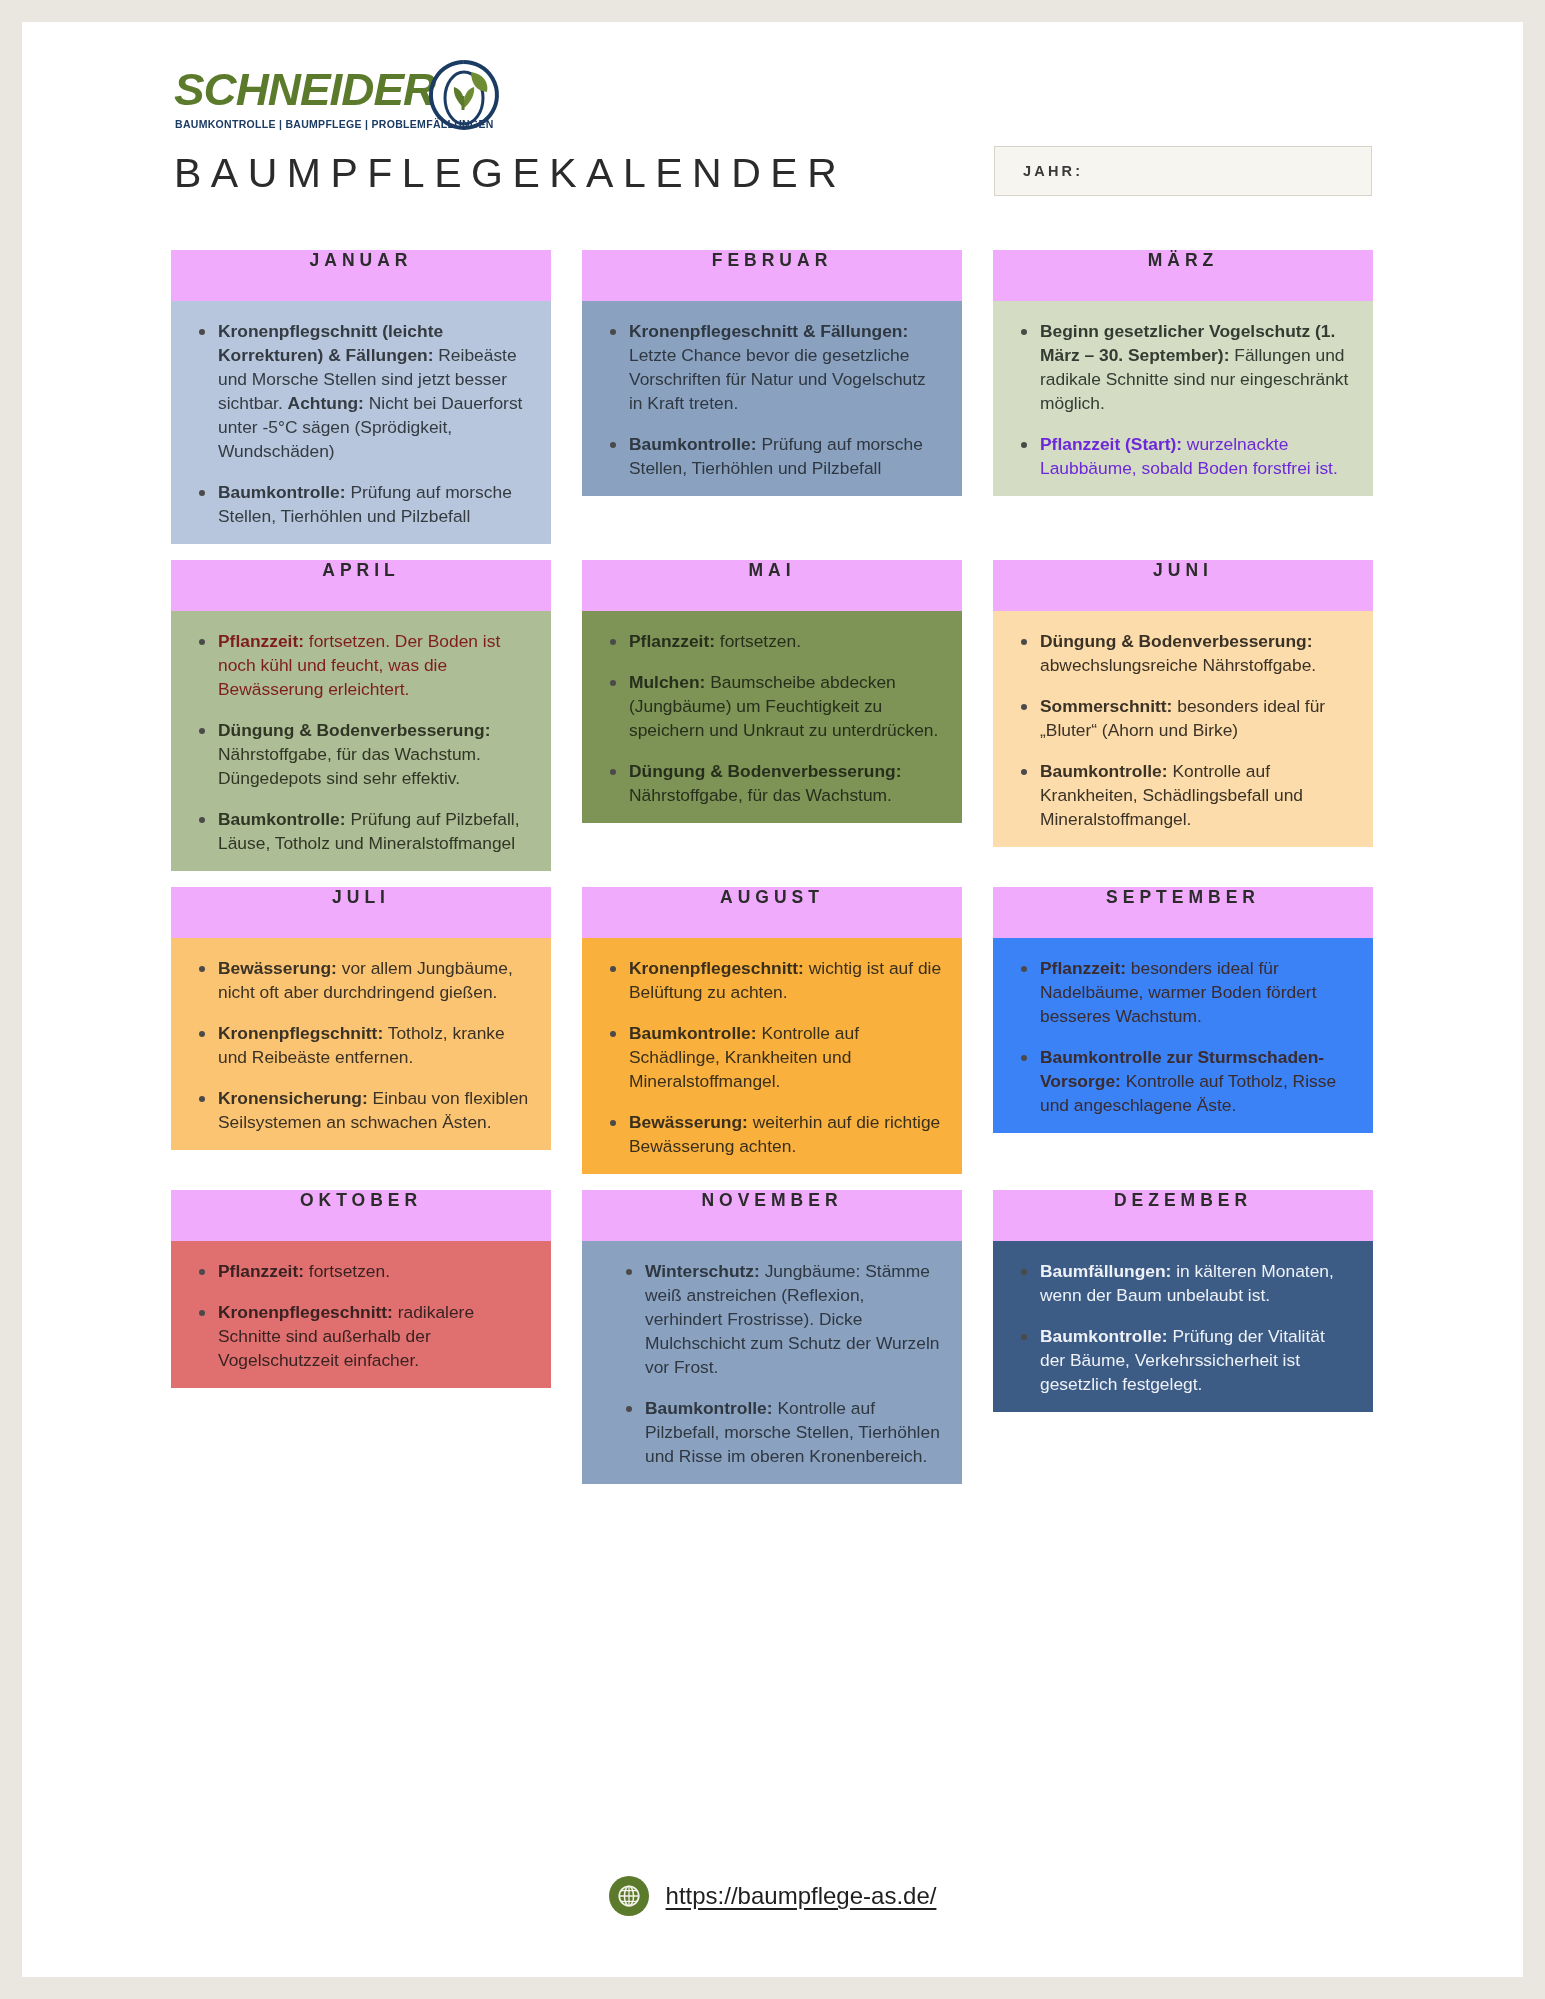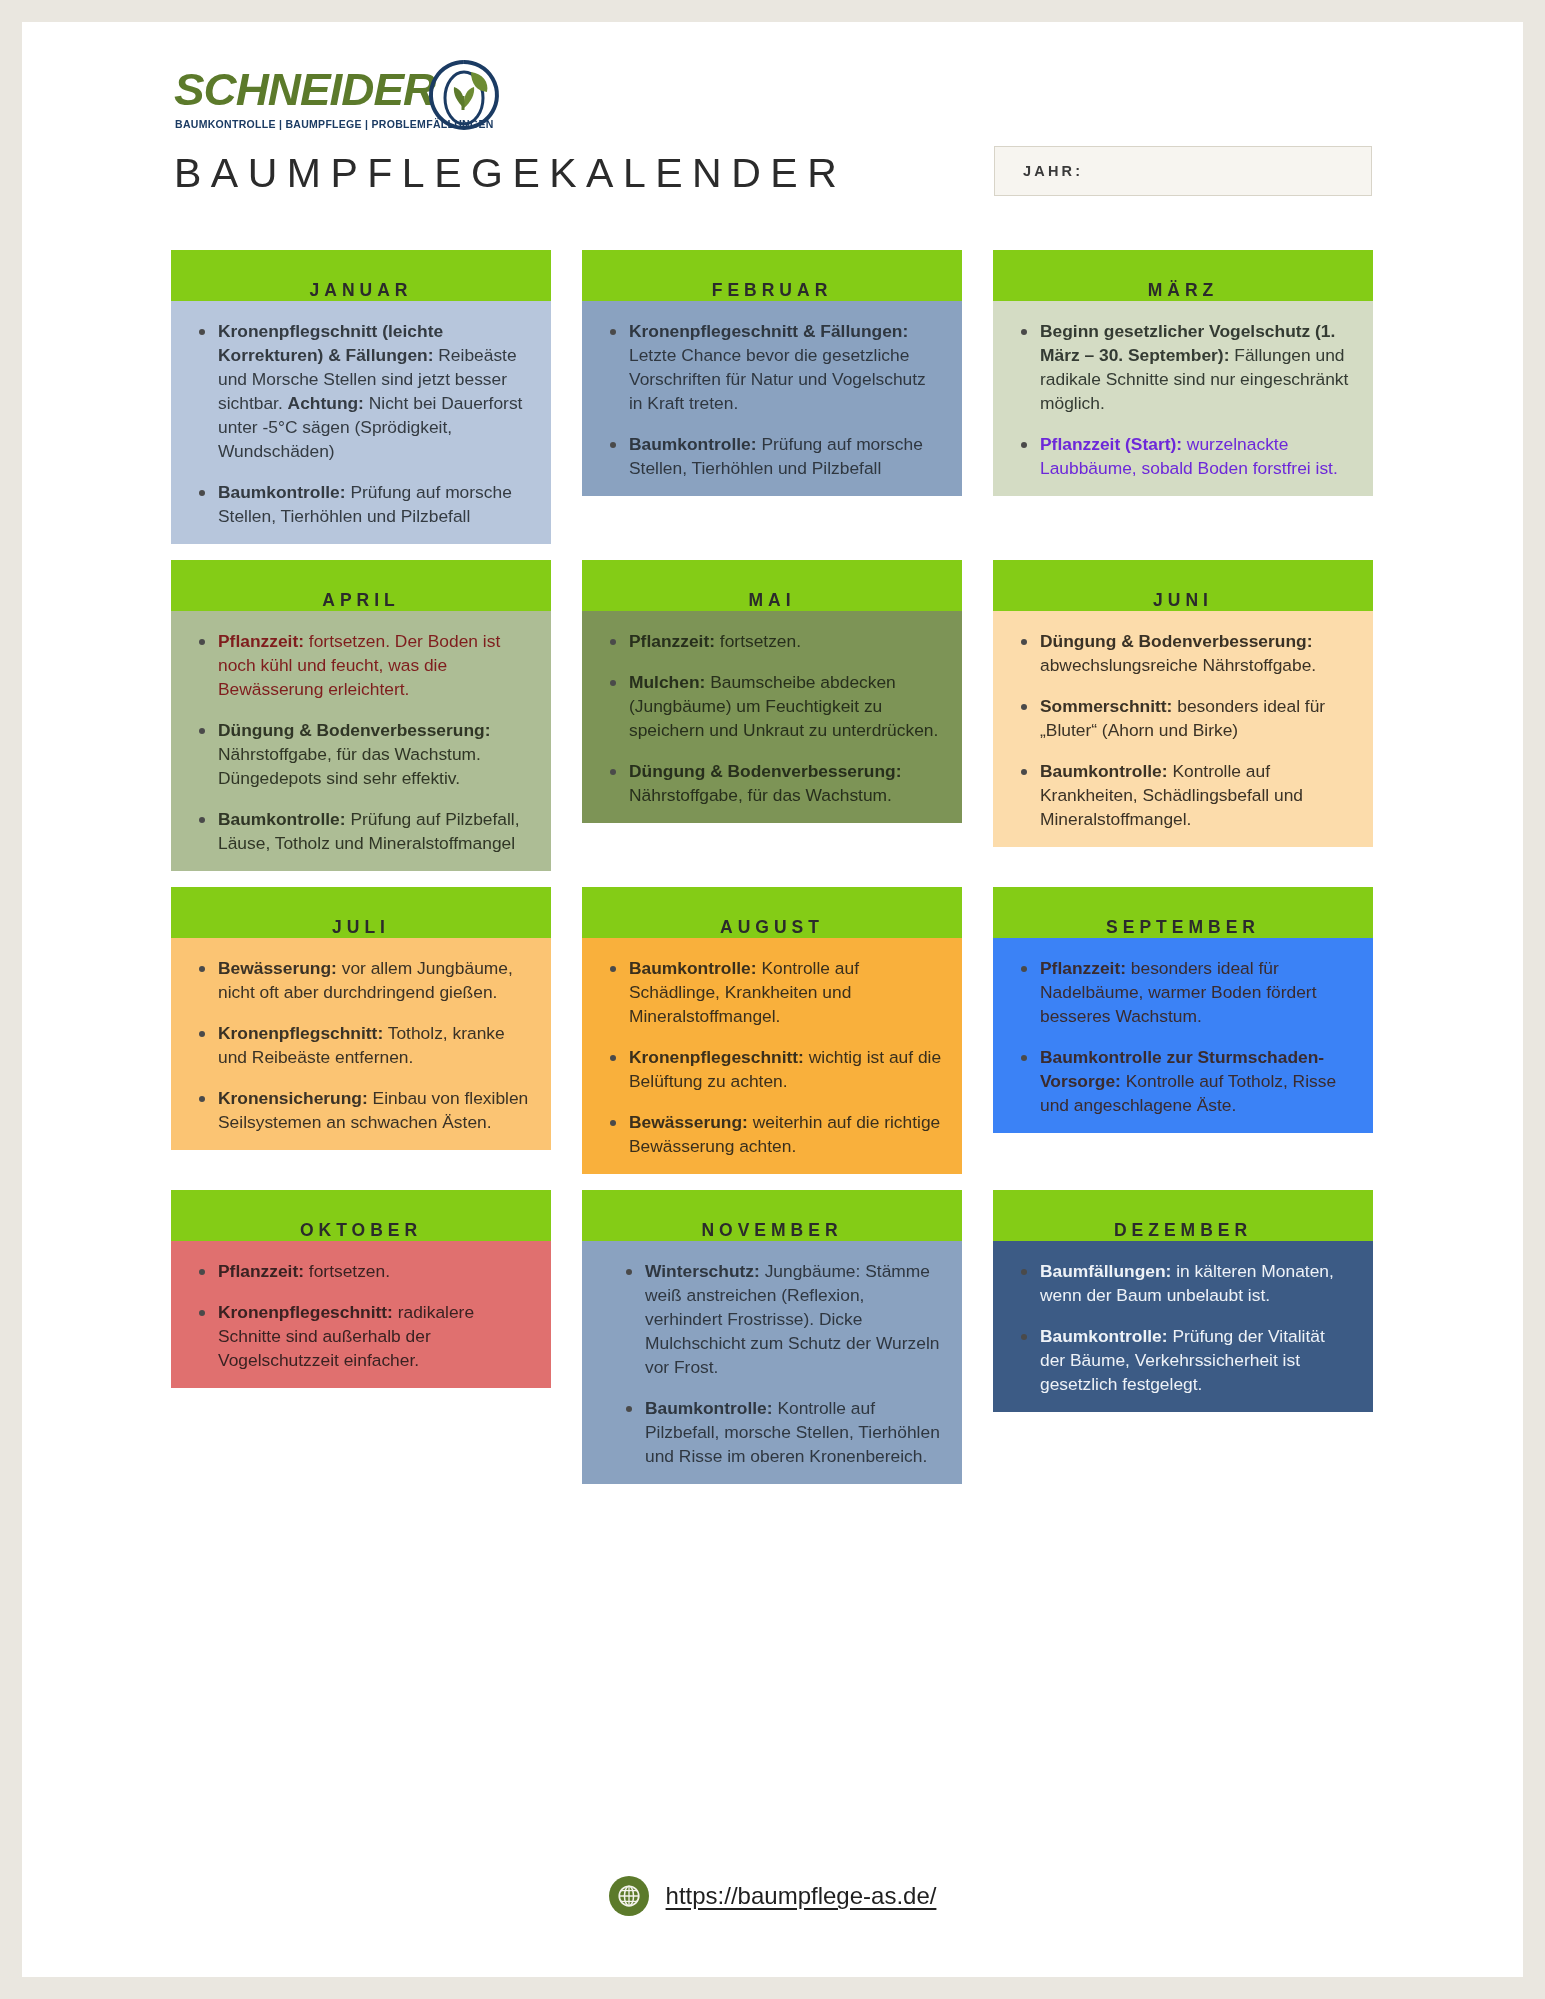--- a/index.html
+++ b/index.html
@@ -108,24 +108,24 @@
     display: flex;
     gap: 31px;
     margin-bottom: 16px;
   }
   .card {
     width: 380px;
     display: flex;
     flex-direction: column;
   }
   .card-head {
-    background: #84cc16;
+    background: #f0abfc;
     height: 51px;
     display: flex;
-    align-items: flex-end;
+    align-items: flex-start;
     justify-content: center;
   }
   .card-head span {
     font-size: 17.5px;
     letter-spacing: 5px;
     font-weight: bold;
     color: #2b2b2b;
   }
   .card-body {
     padding: 18px 20px 16px 20px;
@@ -299,22 +299,22 @@
               <li style="color: rgb(58, 50, 38);"><span class="lead">Kronensicherung:</span><span> Einbau von flexiblen Seilsystemen an schwachen Ästen.</span></li>
             </ul>
           </div>
         </div>
         <div class="card">
           <div class="card-head">
             <span>AUGUST</span>
           </div>
           <div class="card-body" style="background: rgb(249, 176, 60);">
             <ul class="items">
+              <li style="color: rgb(58, 47, 28);"><span class="lead">Kronenpflegeschnitt:</span><span> wichtig ist auf die Belüftung zu achten.</span></li>
               <li style="color: rgb(58, 47, 28);"><span class="lead">Baumkontrolle:</span><span> Kontrolle auf Schädlinge, Krankheiten und Mineralstoffmangel.</span></li>
-              <li style="color: rgb(58, 47, 28);"><span class="lead">Kronenpflegeschnitt:</span><span> wichtig ist auf die Belüftung zu achten.</span></li>
               <li style="color: rgb(58, 47, 28);"><span class="lead">Bewässerung:</span><span> weiterhin auf die richtige Bewässerung achten.</span></li>
             </ul>
           </div>
         </div>
         <div class="card">
           <div class="card-head">
             <span>SEPTEMBER</span>
           </div>
           <div class="card-body" style="background: #3b82f6;">
             <ul class="items">

